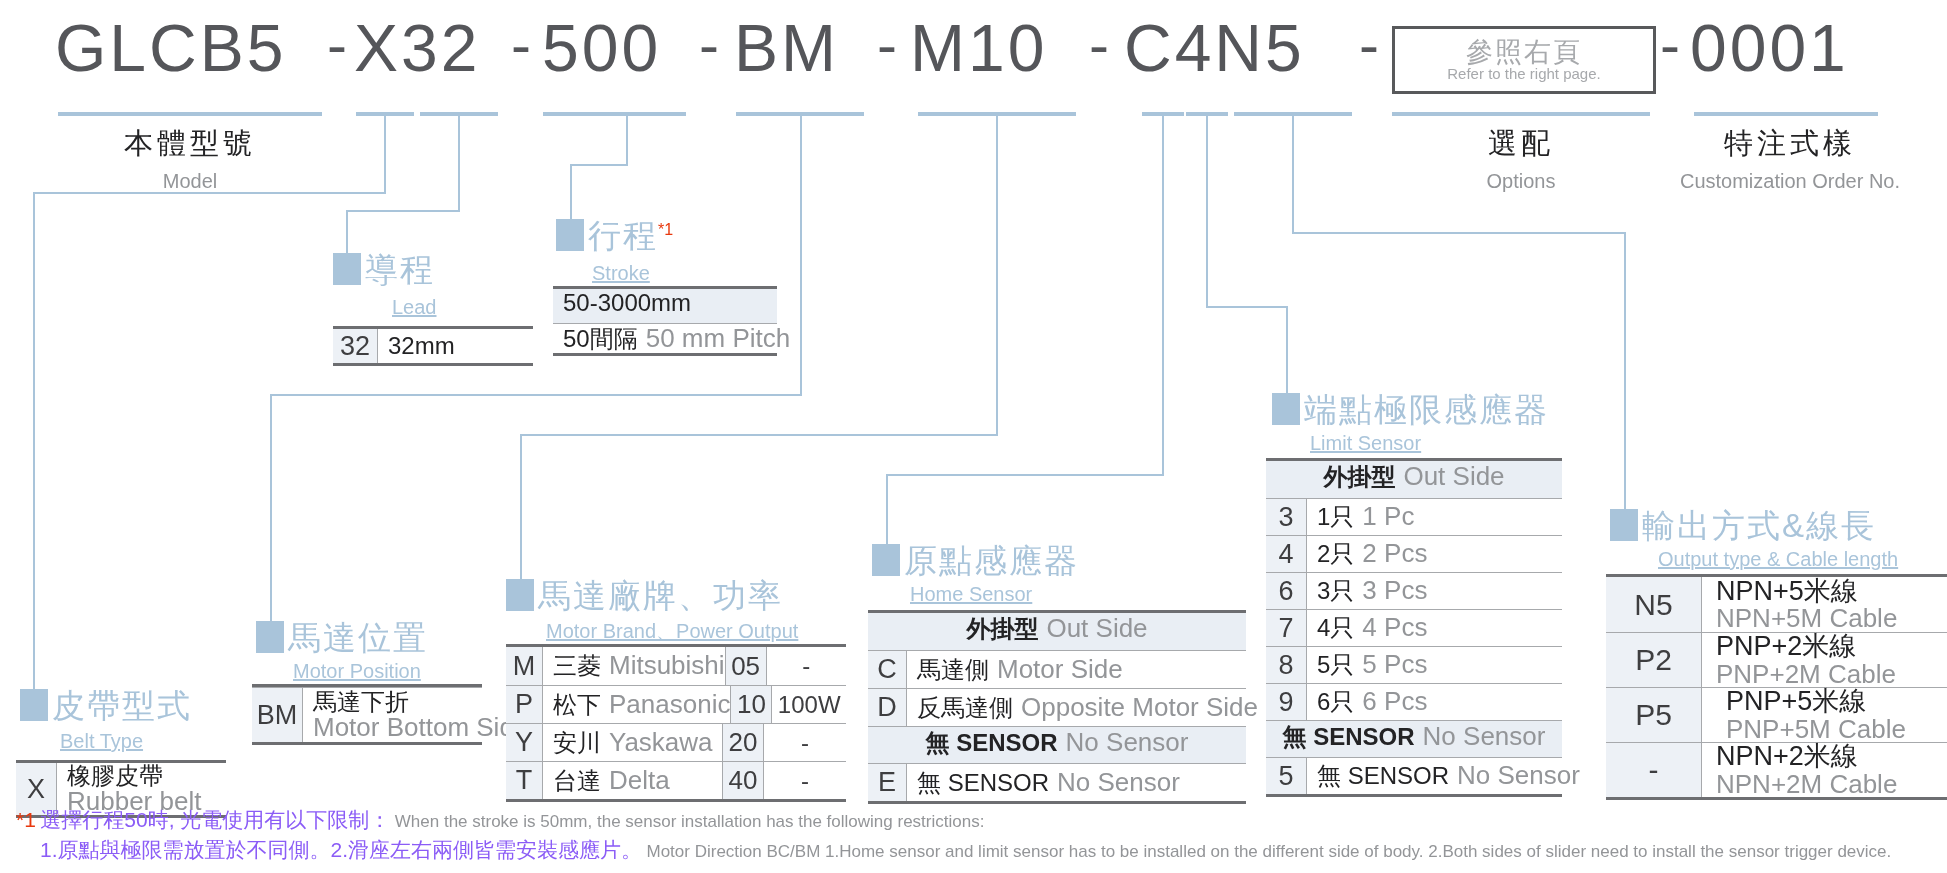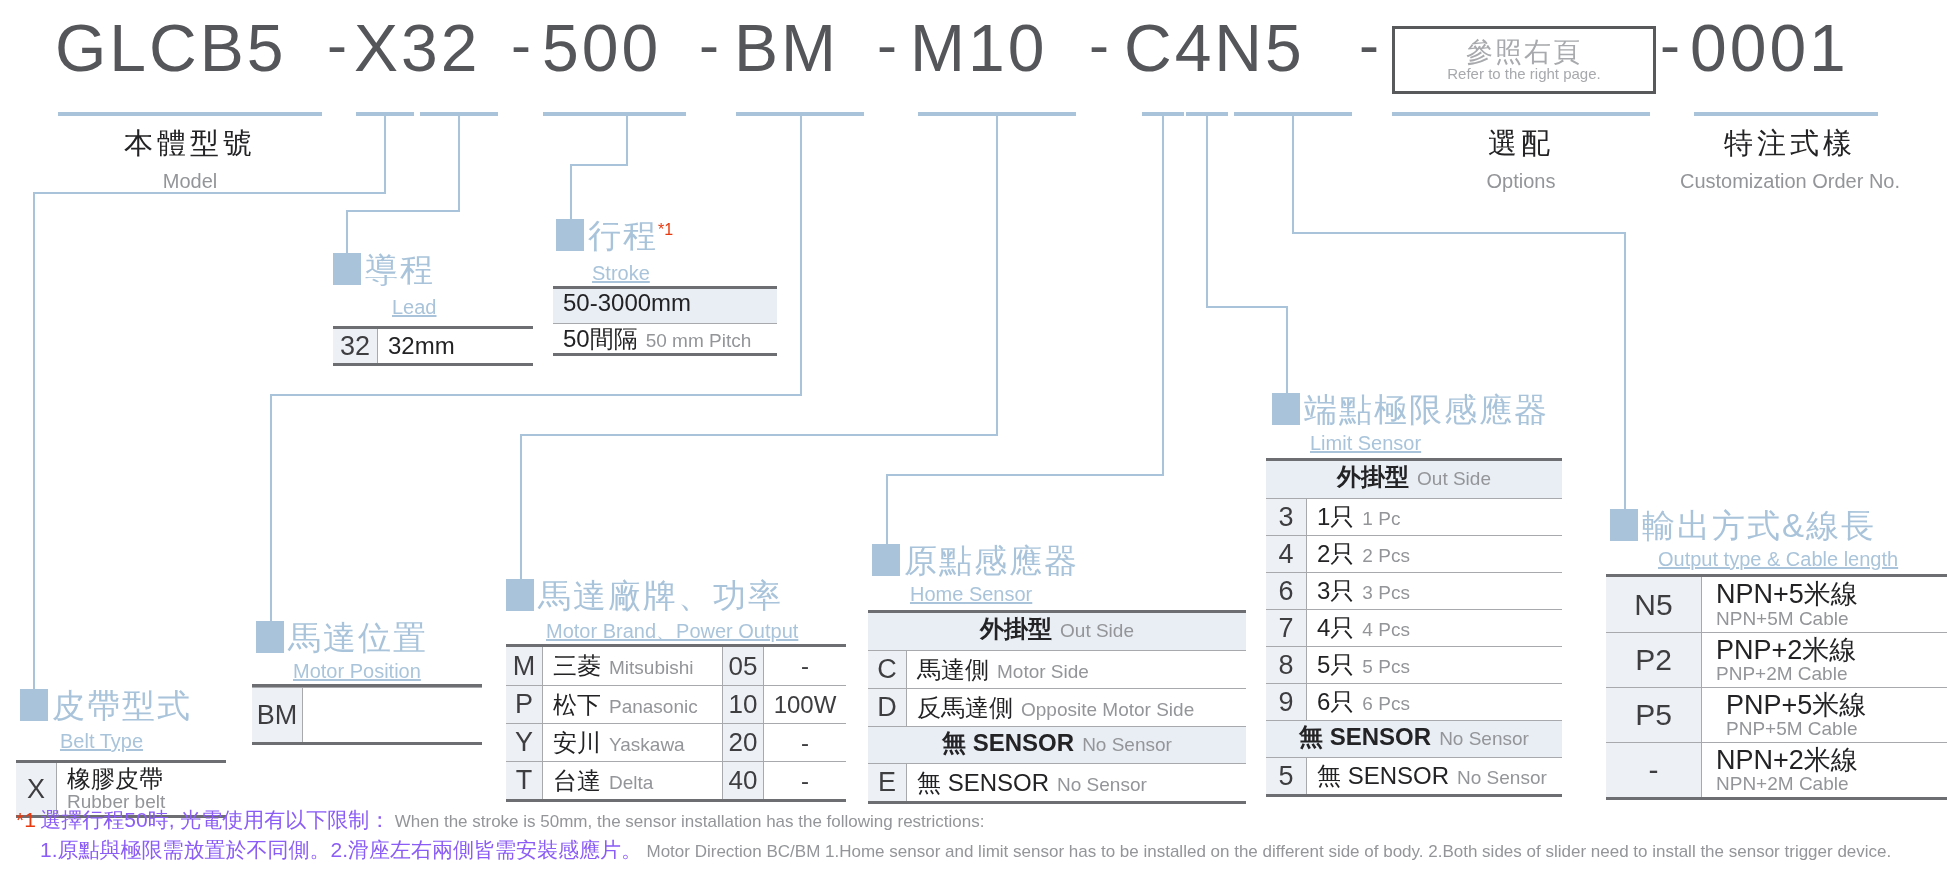--- a/index.html
+++ b/index.html
@@ -31,21 +31,21 @@
 
   
   .tbl{position:absolute;border-top:3px solid #6d6e71;border-bottom:3px solid #6d6e71;box-sizing:border-box;}
   .row{display:flex;align-items:center;border-top:1px solid #a7a9ac;box-sizing:border-box;}
   .row.first{border-top:none;}
   .codecell{background:#edf1f6;border-right:1px solid #a7a9ac;align-self:stretch;
     display:flex;align-items:center;justify-content:center;font-size:27px;color:#3e3e40;flex:0 0 auto;}
   .main{padding-left:10px;display:flex;align-items:baseline;gap:8px;white-space:nowrap;}
   .main2{padding-left:10px;line-height:1.05;white-space:nowrap;}
   .zh{font-size:24px;color:#232325;}
-  .en{font-size:19px;color:#939598;}
+  .en{font-size:26px;color:#939598;}
   .hdr{background:#e9eef4;justify-content:center;gap:8px;display:flex;align-items:baseline;}
   .hdr .zh{font-weight:bold;}
   .numcell{background:#edf1f6;border-left:1px solid #a7a9ac;border-right:1px solid #a7a9ac;align-self:stretch;
     display:flex;align-items:center;justify-content:center;font-size:26px;color:#3e3e40;flex:0 0 auto;}
   .pwr{flex:1;text-align:center;font-size:24px;color:#3e3e40;}
 
   
   .foot{position:absolute;white-space:nowrap;}
   .f-red{color:#e8380d;font-size:21px;}
   .f-zh{color:#8b5cf6;font-size:21px;}
@@ -171,20 +171,24 @@
       </div>
     </div>
   </div>
 
   <div class="bullet" style="left:256px;top:621px"></div>
   <div class="sec-zh" style="left:288px;top:616px">馬達位置</div>
   <div class="sec-en" style="left:293px;top:660px">Motor Position</div>
   <div class="tbl" style="left:252px;top:684px;width:230px">
     <div class="row" style="height:55px">
       <div class="codecell" style="width:50px">BM</div>
+      <div class="main2">
+        <div class="zh">馬達下折</div>
+        <div class="en">Motor Bottom Side</div>
+      </div>
     </div>
   </div>
 
   <div class="bullet" style="left:506px;top:579px"></div>
   <div class="sec-zh" style="left:538px;top:574px">馬達廠牌、功率</div>
   <div class="sec-en" style="left:546px;top:618px">Motor Brand、Power Output</div>
   <div class="tbl" style="left:506px;top:644px;width:340px">
     <div class="row first" style="height:38px">
       <div class="codecell" style="width:36px">M</div>
       <div class="main" style="flex:1">

